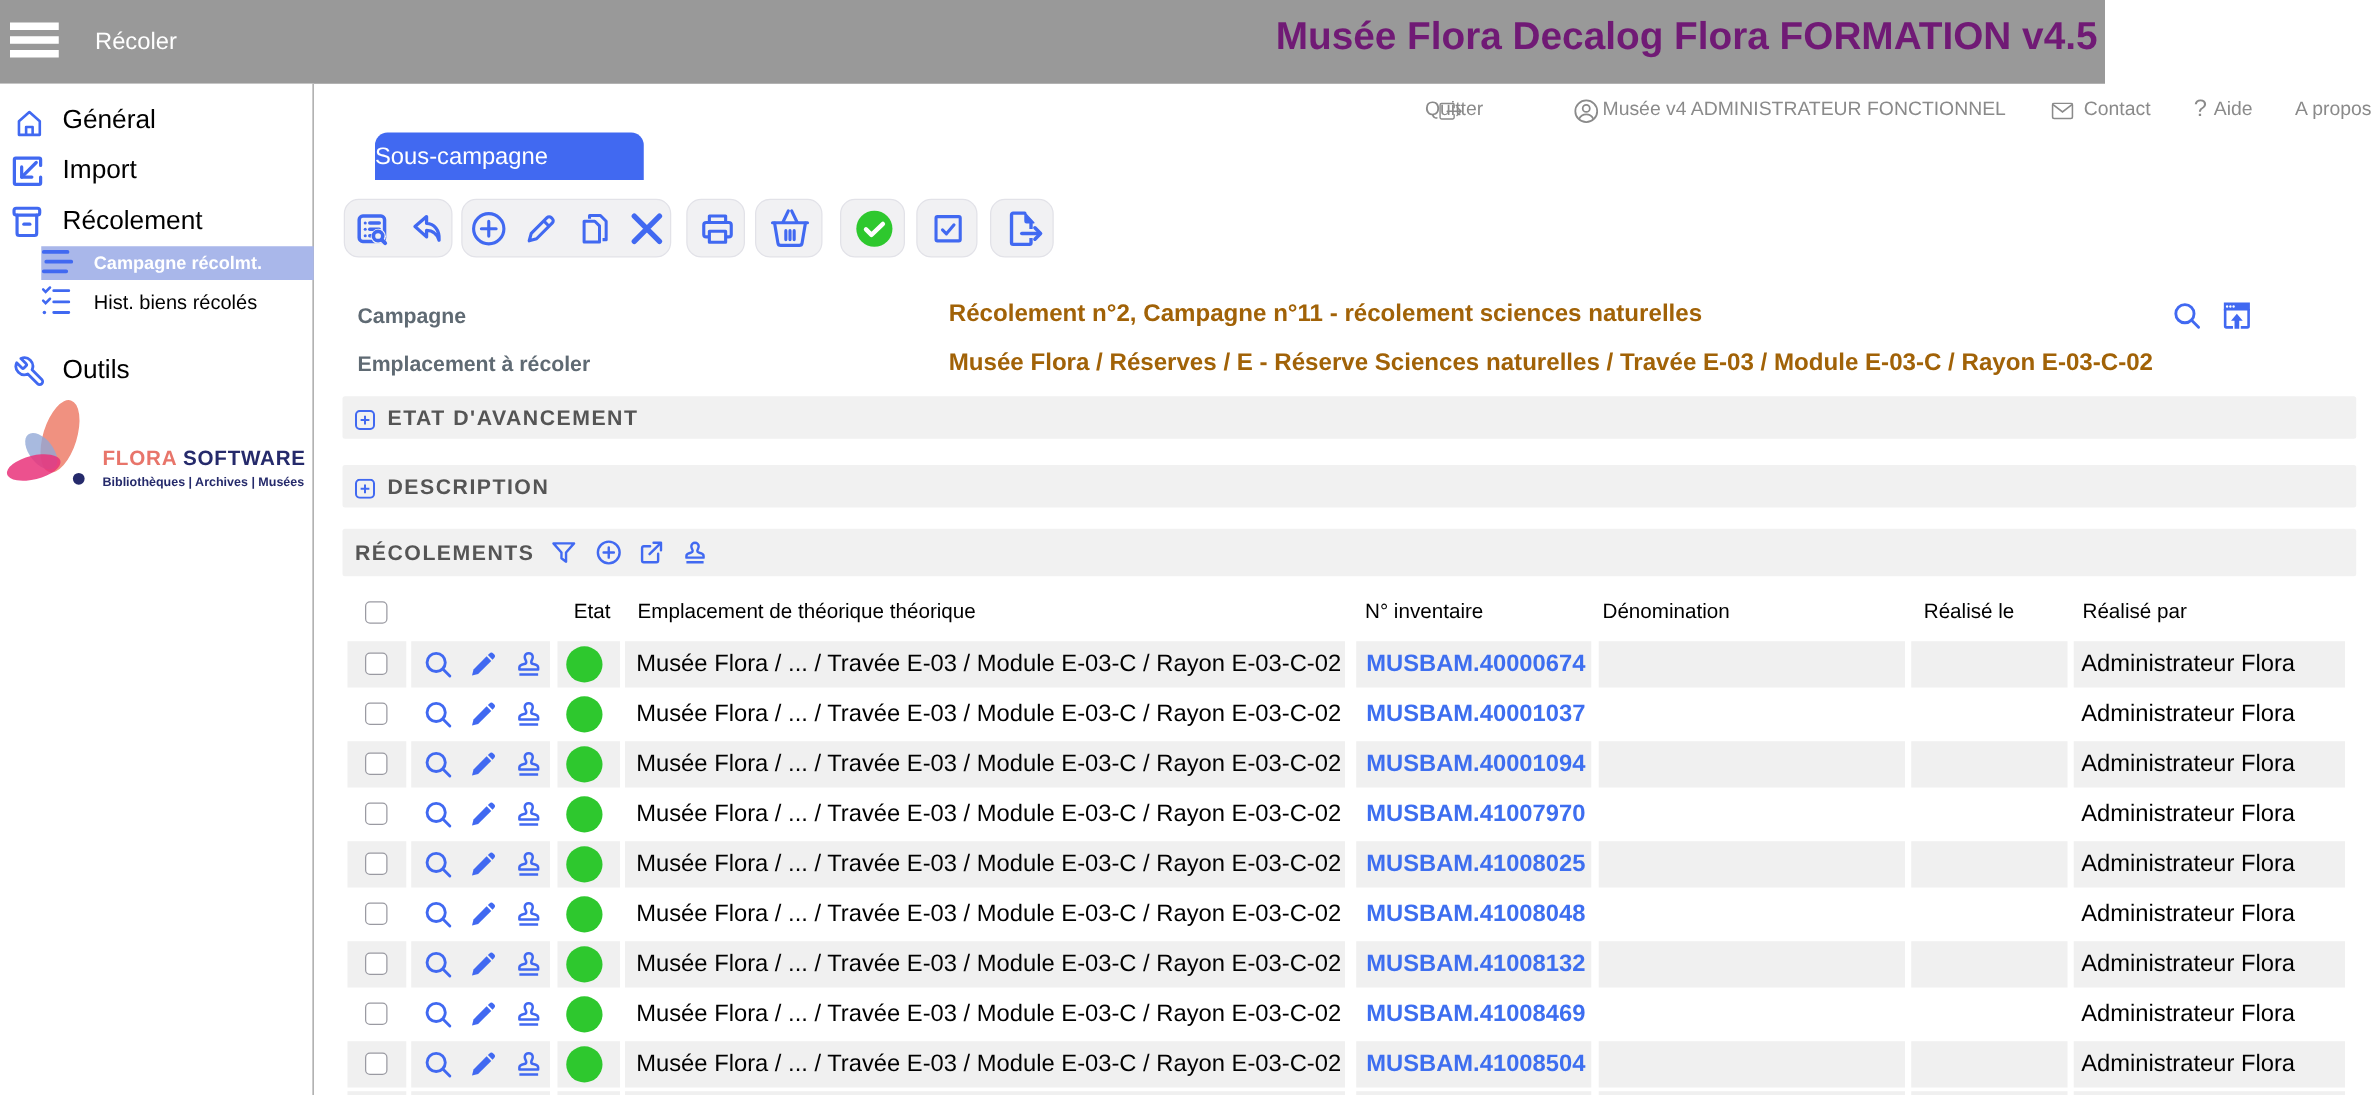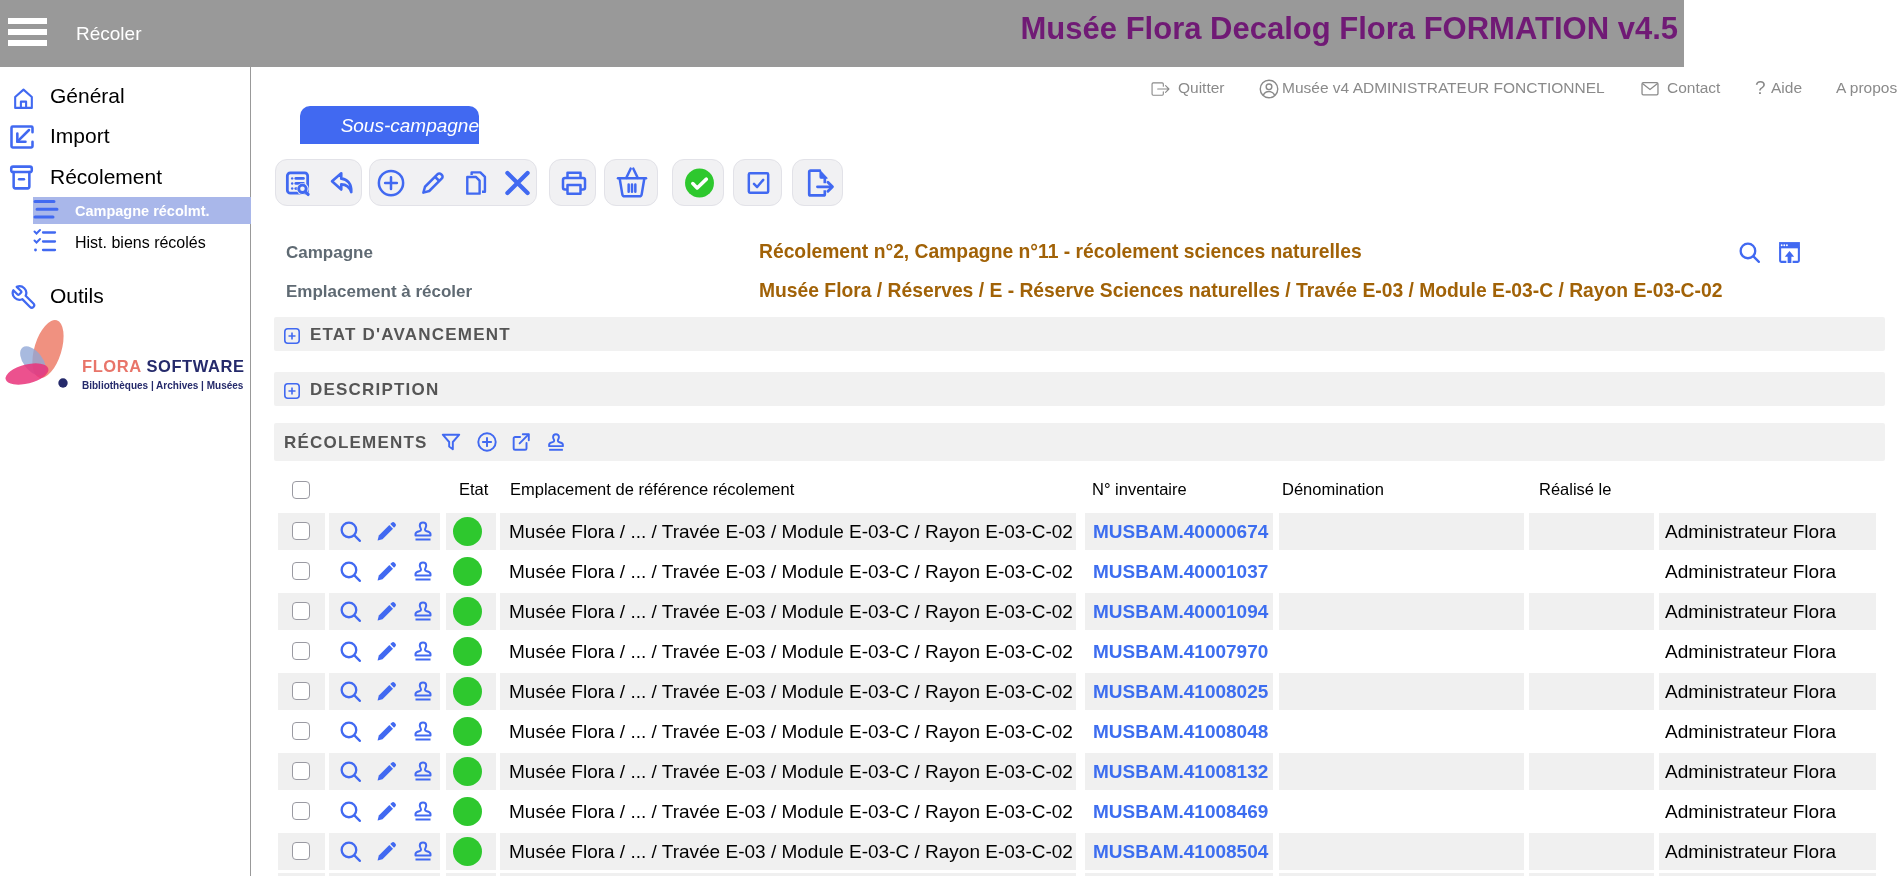--- a/index.html
+++ b/index.html
@@ -20,22 +20,22 @@
   .navitem .ic { position:absolute; left:11px; top:2px; }
   .navitem .lbl { position:absolute; left:50px; top:0; font-size:21px; line-height:27px; color:#000; white-space:nowrap; }
   .subitem .lbl { left:75px; font-size:16px; line-height:20px; }
   #subhl { position:absolute; left:33px; top:130px; width:218px; height:27px; background:#a9b7ea; }
 
   
   #secmenu { position:absolute; top:79px; left:0; width:1898px; height:24px; color:#8a8a8a; font-size:15.5px; }
   .mitem { position:absolute; top:0; white-space:nowrap; }
 
   
-  #tab { position:absolute; left:300px; top:106px; width:179px; height:38px; background:var(--blue);
-    border-radius:10px 10px 0 0; color:#fff; font-size:19px; text-align:right; line-height:39px;font-style:italic; }
+  #tab { position:absolute; left:300px; top:106px; width:215px; height:38px; background:var(--blue);
+    border-radius:10px 10px 0 0; color:#fff; font-size:19px; text-align:left; line-height:39px; }
 
   
   .tbtn { position:absolute; top:159px; height:47px; background:#f1f1f3; border:1px solid #e2e2e8; border-radius:12px; }
   .tbtn svg { position:absolute; top:50%; transform:translateY(-50%); }
 
   
   .flabel { position:absolute; left:286px; color:#5f6a73; font-size:17px; font-weight:bold; }
   .fvalue { position:absolute; left:759px; color:#a16207; font-size:19.3px;font-weight:bold; }
 
   
@@ -134,21 +134,21 @@
     <text x="82" y="67" font-size="16.5" font-weight="bold" letter-spacing="0.6" fill="#e8756a" font-family="Liberation Sans, sans-serif">FLORA <tspan fill="#252a6b">SOFTWARE</tspan></text>
     <text x="82" y="84" font-size="10" font-weight="bold" fill="#252a6b" font-family="Liberation Sans, sans-serif">Bibliothèques | Archives | Musées</text>
   </svg>
 </div>
 
 <div id="secmenu">
   <svg class="abs" style="left:1151px; top:1px" width="19" height="18" viewBox="0 0 16 16" fill="#8a8a8a">
       <path d="M10 12.5a.5.5 0 0 1-.5.5h-8a.5.5 0 0 1-.5-.5v-9a.5.5 0 0 1 .5-.5h8a.5.5 0 0 1 .5.5v2a.5.5 0 0 0 1 0v-2A1.5 1.5 0 0 0 9.5 2h-8A1.5 1.5 0 0 0 0 3.5v9A1.5 1.5 0 0 0 1.5 14h8a1.5 1.5 0 0 0 1.5-1.5v-2a.5.5 0 0 0-1 0v2z"></path>
       <path d="M15.854 8.354a.5.5 0 0 0 0-.708l-3-3a.5.5 0 0 0-.708.708L14.293 7.5H5.5a.5.5 0 0 0 0 1h8.793l-2.147 2.146a.5.5 0 0 0 .708.708l3-3z"></path>
     </svg>
-  <div class="mitem" style="left:1178px">Quitter</div>
+  <div class="mitem" style="left:1140px">Quitter</div>
   <svg class="abs" style="left:1259px; top:0px" width="20" height="20" viewBox="0 0 24 24" fill="none" stroke="#8a8a8a" stroke-width="1.7">
       <circle cx="12" cy="12" r="10.5"></circle>
       <circle cx="12" cy="9.3" r="3.4"></circle>
       <path d="M5.2 19.4a7.5 7.5 0 0 1 13.6 0"></path>
     </svg>
   <div class="mitem" style="left:1282px">Musée v4 ADMINISTRATEUR FONCTIONNEL</div>
   <svg class="abs" style="left:1641px; top:3px" width="18" height="14" viewBox="0 0 16 13" fill="none" stroke="#8a8a8a" stroke-width="1.2">
       <rect x="0.6" y="0.6" width="14.8" height="11.3" rx="1.2"></rect>
       <path d="m1 1.5 7 5.5 7-5.5"></path>
     </svg>
@@ -306,24 +306,25 @@
       <path d="M4.5 20.5h15"></path>
     </svg>
 </div>
 
 <div id="tbl">
     <div class="hrow">
   <div class="hc c1" style="padding:0">
         <span class="cb"></span>
       </div>
   <div class="hc c3" style="padding-left:13px">Etat</div>
-  <div class="hc c4" style="padding-left:10px">Emplacement de référence récolement</div>
+  <div class="hc c4" style="padding-left:10px">Emplacement de théorique théorique</div>
   <div class="hc c5" style="padding-left:7px">N° inventaire</div>
   <div class="hc c6" style="padding-left:3px">Dénomination</div>
   <div class="hc c7" style="padding-left:10px">Réalisé le</div>
+  <div class="hc c8" style="padding-left:7px">Réalisé par</div>
 </div>
     <div class="trow gray">
     <div class="cell c1">
         <span class="cb"></span>
       </div>
     <div class="cell c2">
         <span class="rowic" style="left:9px"><svg width="25" height="25" viewBox="0 0 24 24" fill="none" stroke="#4169f1" stroke-width="2.2" stroke-linecap="round">
             <circle cx="10.5" cy="10.5" r="7"></circle>
             <path d="m16 16 5 5"></path>
           </svg></span>

